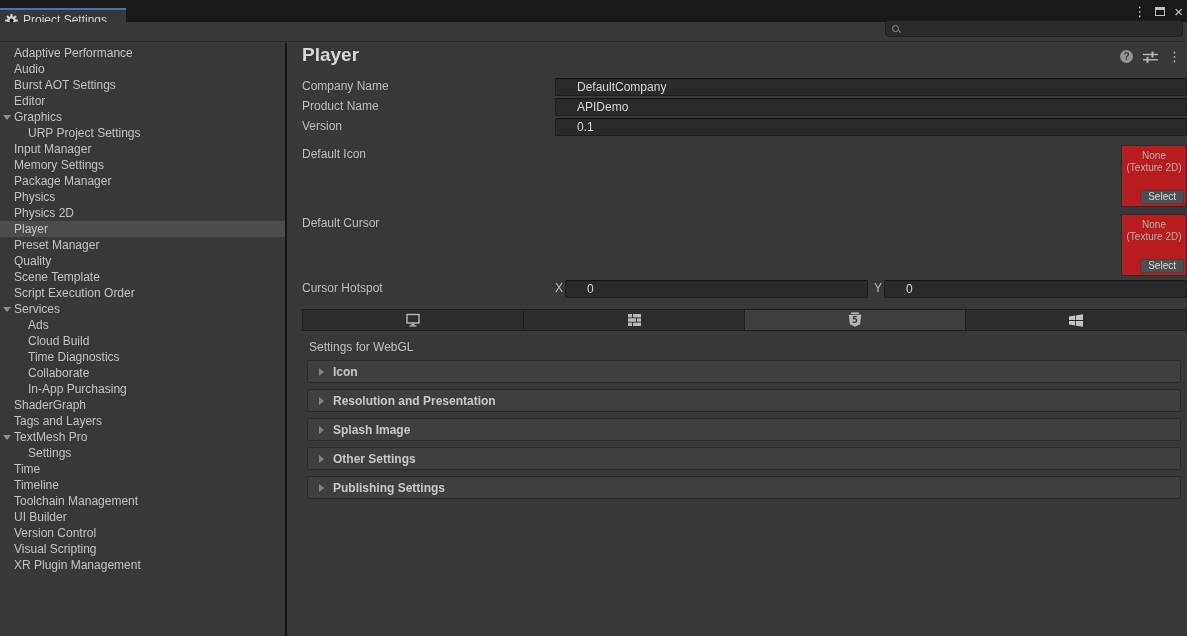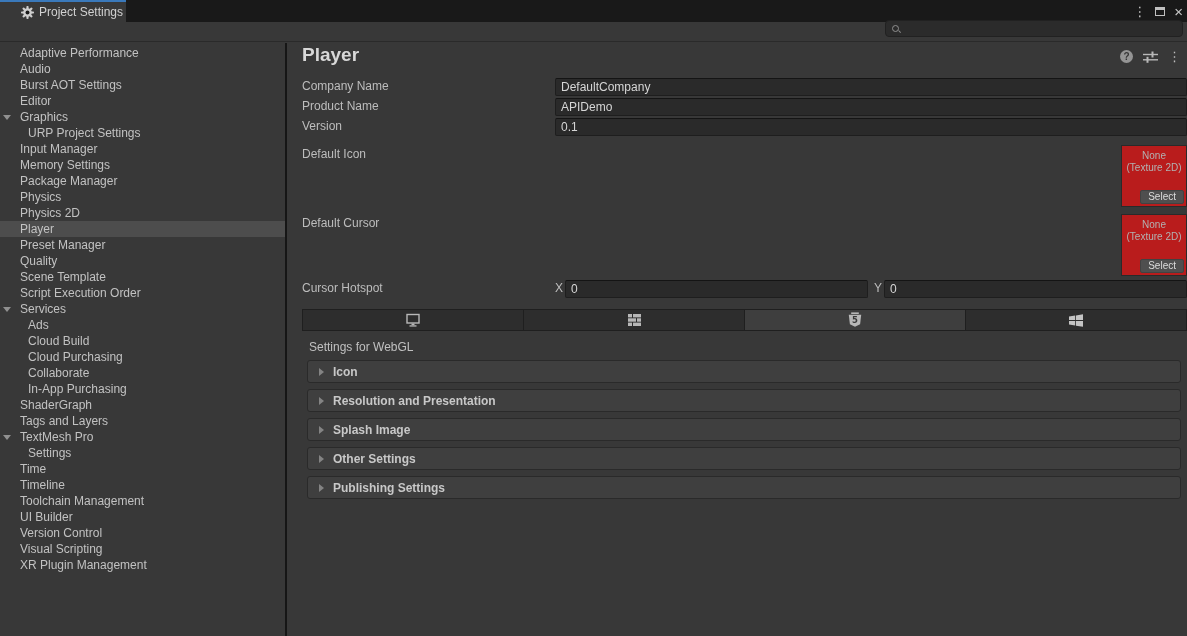--- a/index.html
+++ b/index.html
@@ -5,23 +5,23 @@
   * { margin:0; padding:0; box-sizing:border-box; }
   html,body { background:#111; }
   body { font-family:"Liberation Sans", sans-serif; }
   #frame {
     position:relative; width:1187px; height:636px;
     background:#383838; overflow:hidden; color:#c2c2c2; font-size:12px;
   }
   
   .titlebar { position:absolute; left:0; top:0; right:0; height:22px; background:#191919; }
   .doc-tab {
-    position:absolute; left:0; top:0; width:126px; height:22px;
+    position:absolute; left:0; top:8px; width:126px; height:22px;
     background:#383838; border-top:2px solid #3a79bb;
-    display:flex; align-items:center; gap:5px; padding-left:21px;
+    display:flex; align-items:center; gap:5px; padding-left:5px;
   }
   .doc-tab .tab-title { color:#d2d2d2; font-size:12px; white-space:nowrap; }
   .win-btns { position:absolute; right:4px; top:0; height:22px; display:flex; align-items:center; gap:9px; }
   .kebab { color:#c8c8c8; font-size:13px; line-height:1; cursor:default; }
   .maxbox { width:10px; height:9px; border:1px solid #c0c0c0; border-top:3px solid #c0c0c0; }
   .closex { color:#c8c8c8; font-size:15px; line-height:1; }
   
   .toolbar { position:absolute; left:0; top:22px; right:0; height:20px; background:#383838; border-bottom:1px solid #2a2a2a; }
   .searchbox {
     position:absolute; right:4px; top:-2px; width:298px; height:17px;
@@ -29,35 +29,35 @@
     display:flex; align-items:center; padding-left:5px; gap:4px;
   }
   .search-glass { position:relative; width:10px; height:10px; flex:0 0 auto; }
   .search-glass::before { content:""; position:absolute; left:1px; top:1px; width:5px; height:5px; border:1.3px solid #8f8f8f; border-radius:50%; }
   .search-glass::after { content:""; position:absolute; left:7px; top:7px; width:3px; height:1.4px; background:#8f8f8f; transform:rotate(45deg); }
   .search-input { background:transparent; border:none; outline:none; color:#d0d0d0; font:12px "Liberation Sans",sans-serif; width:260px; }
   
   .sidebar { position:absolute; left:0; top:43px; bottom:0; width:287px; background:#383838; border-right:2px solid #161616; padding-top:2px; overflow:hidden; }
   .sb-row { position:relative; height:16px; line-height:16px; white-space:nowrap; cursor:default; }
   .sb-row.sb-selected { background:#4d4d4d; }
-  .sb-label { display:inline-block; padding-left:20px; color:#c2c2c2; font-size:12px; }
+  .sb-label { display:inline-block; padding-left:14px; color:#c2c2c2; font-size:12px; }
   .sb-label.sb-indent { padding-left:28px; }
   .tri-down { position:absolute; left:3px; top:6px; width:0; height:0;
     border-left:4px solid transparent; border-right:4px solid transparent; border-top:5px solid #909090; }
   
   .main { position:absolute; left:289px; top:43px; right:0; bottom:0; background:#383838; }
   .page-title { position:absolute; left:13px; top:1px; font-size:19px; font-weight:bold; color:#d8d8d8; }
   .hdr-icons { position:absolute; right:6px; top:7px; display:flex; align-items:center; gap:10px; }
   .help-circle { width:13px; height:13px; border-radius:50%; background:#959595; color:#373737; font-size:10px; font-weight:bold;
     display:flex; align-items:center; justify-content:center; }
   .hdr-kebab { color:#bdbdbd; font-size:13px; line-height:1; }
   .frow { position:absolute; left:0; right:0; height:17px;text-decoration:underline; }
   .flabel { position:absolute; left:13px; top:0; line-height:17px; color:#bdbdbd; }
   .tfield { position:absolute; top:0; height:18px; background:#2a2a2a; border:1px solid #1e1e1e; border-top-color:#141414;
-    border-radius:2px; color:#d6d6d6; font:12px "Liberation Sans",sans-serif; padding:0 5px; outline:none; }
+    border-radius:2px; color:#d6d6d6; font:12px "Liberation Sans",sans-serif; padding:0 21px; outline:none; }
   .axis-label { position:absolute; top:0; line-height:17px; color:#bdbdbd; }
   
   .texslot { position:absolute; right:0; width:66px; height:62px; background:#b91c1c; border:1px solid #2a2a2a; }
   .slot-line { display:block; text-align:center; font-size:10px; color:#b2b2b2; line-height:12px; }
   .slot-line:first-child { margin-top:4px; }
   .select-btn { position:absolute; right:2px; bottom:2px; background:#4f4f4f; color:#dcdcdc; font-size:10px; line-height:12px;
     padding:0 7px; border-radius:2px; border:1px solid #424242; }
   
   .ptabbar { position:absolute; left:13px; right:0; top:266px; height:22px; display:flex; background:#2d2d2d; border:1px solid #1f1f1f; }
   .ptab { flex:1 1 0; display:flex; align-items:center; justify-content:center; background:#2d2d2d; border-right:1px solid #1f1f1f; cursor:default; }
@@ -120,21 +120,21 @@
       <div class="sb-row"><span class="sb-label">Physics</span></div>
       <div class="sb-row"><span class="sb-label">Physics 2D</span></div>
       <div class="sb-row sb-selected"><span class="sb-label">Player</span></div>
       <div class="sb-row"><span class="sb-label">Preset Manager</span></div>
       <div class="sb-row"><span class="sb-label">Quality</span></div>
       <div class="sb-row"><span class="sb-label">Scene Template</span></div>
       <div class="sb-row"><span class="sb-label">Script Execution Order</span></div>
       <div class="sb-row"><span class="tri-down"></span><span class="sb-label">Services</span></div>
       <div class="sb-row"><span class="sb-label sb-indent">Ads</span></div>
       <div class="sb-row"><span class="sb-label sb-indent">Cloud Build</span></div>
-      <div class="sb-row"><span class="sb-label sb-indent">Cloud Purchasing</span></div>
+      <div class="sb-row"><span class="sb-label sb-indent">Time Diagnostics</span></div>
       <div class="sb-row"><span class="sb-label sb-indent">Collaborate</span></div>
       <div class="sb-row"><span class="sb-label sb-indent">In-App Purchasing</span></div>
       <div class="sb-row"><span class="sb-label">ShaderGraph</span></div>
       <div class="sb-row"><span class="sb-label">Tags and Layers</span></div>
       <div class="sb-row"><span class="tri-down"></span><span class="sb-label">TextMesh Pro</span></div>
       <div class="sb-row"><span class="sb-label sb-indent">Settings</span></div>
       <div class="sb-row"><span class="sb-label">Time</span></div>
       <div class="sb-row"><span class="sb-label">Timeline</span></div>
       <div class="sb-row"><span class="sb-label">Toolchain Management</span></div>
       <div class="sb-row"><span class="sb-label">UI Builder</span></div>

